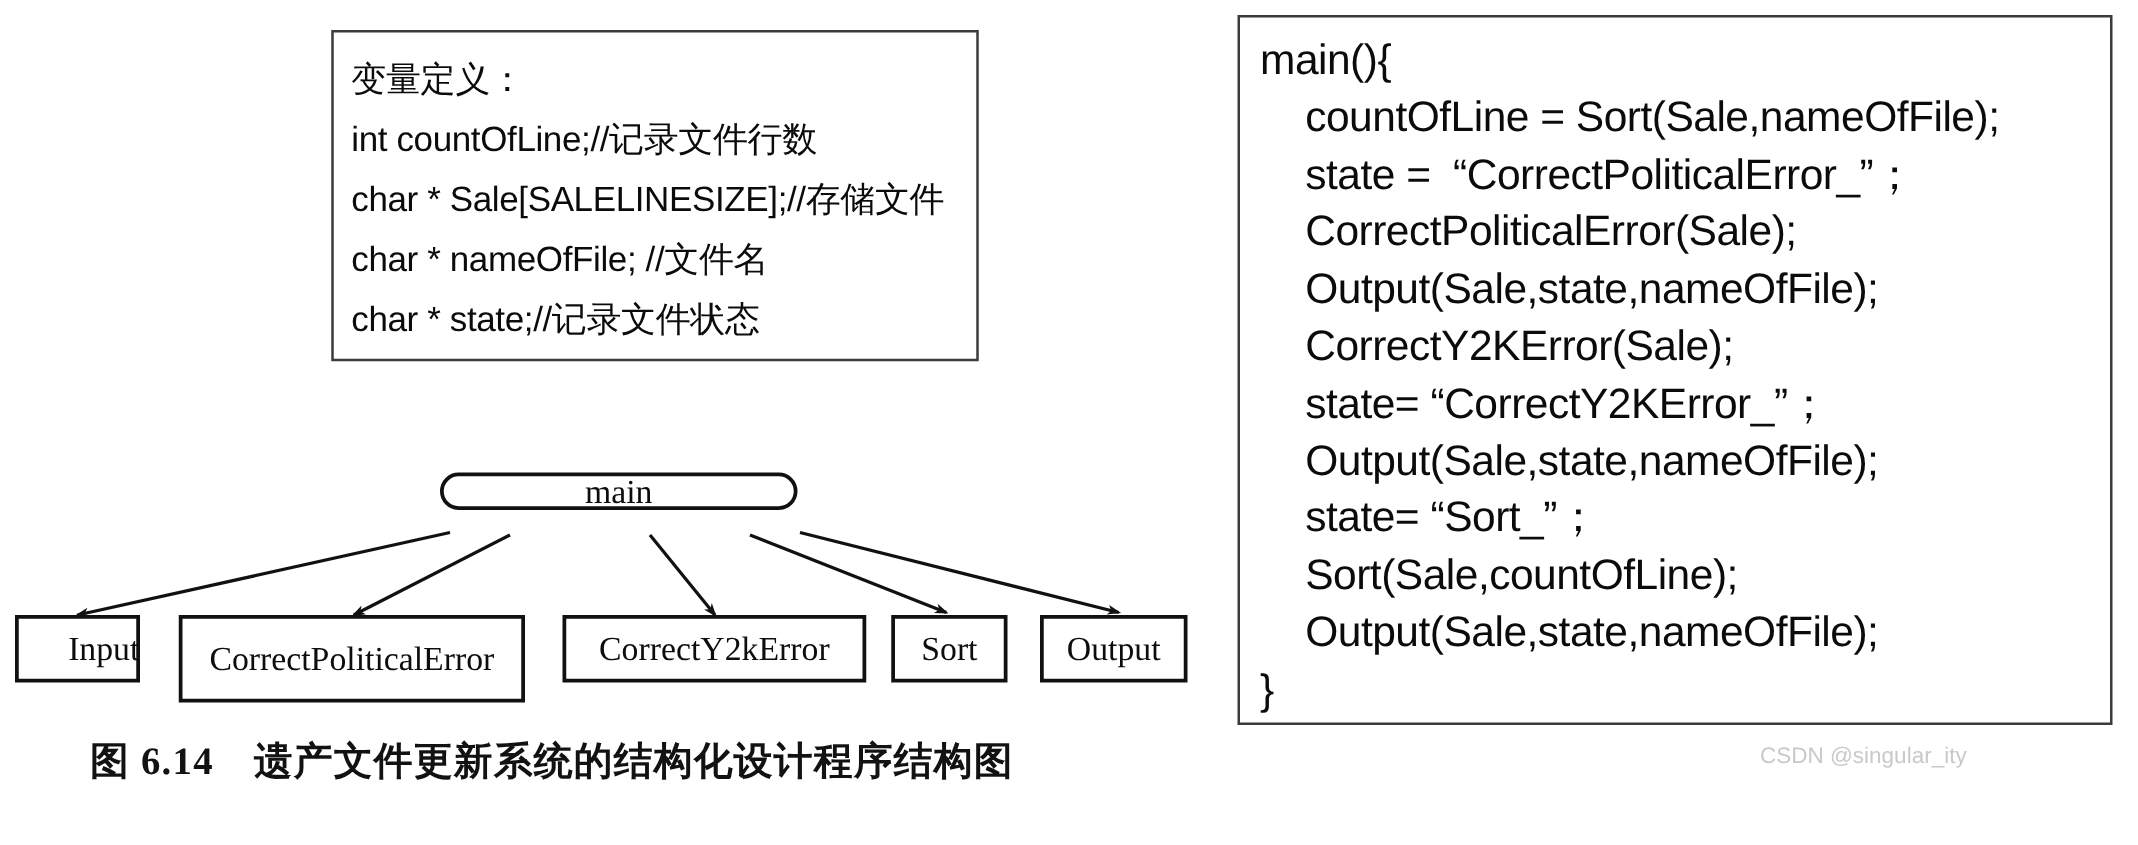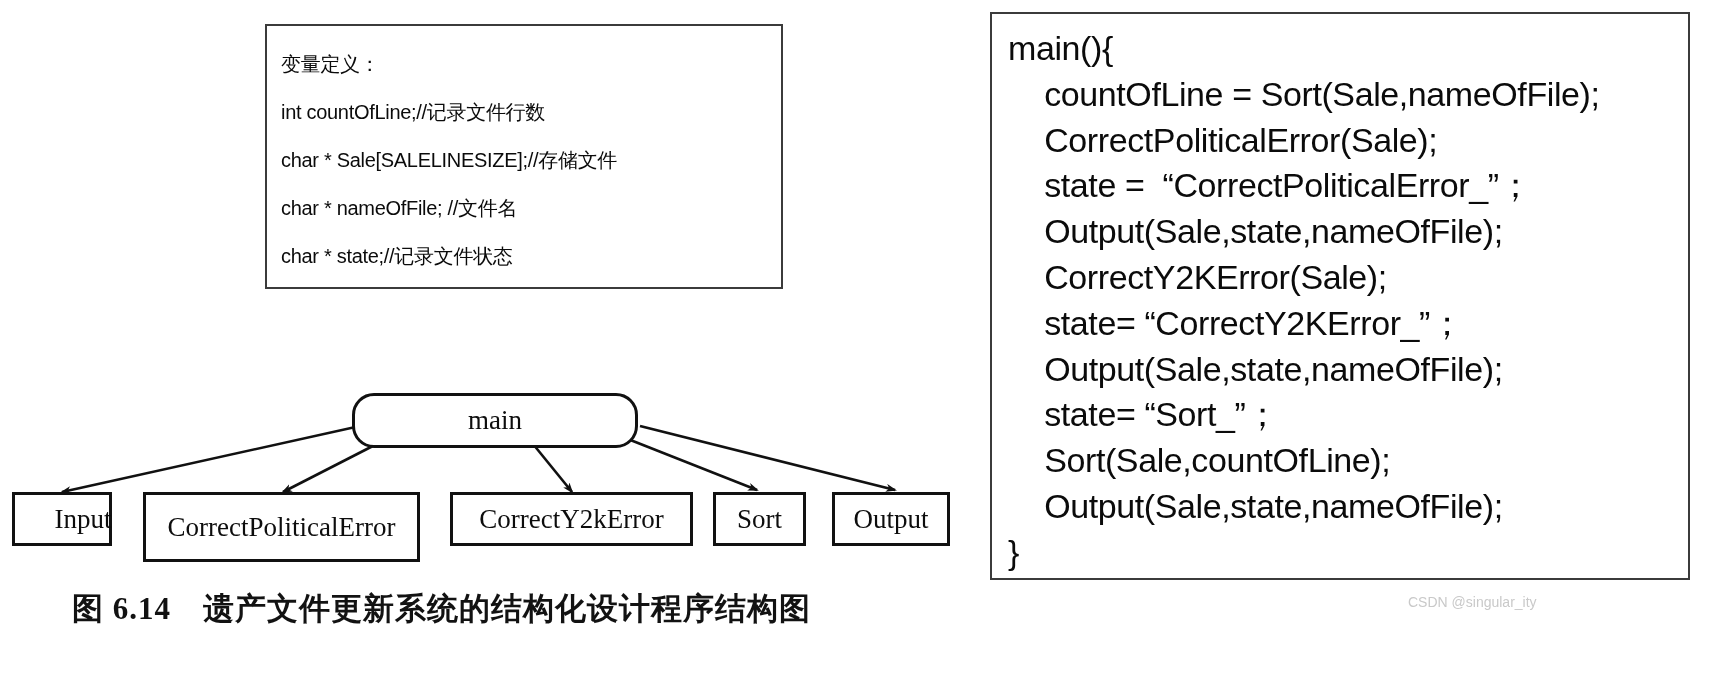--- a/index.html
+++ b/index.html
@@ -28,21 +28,21 @@
     background: #ffffff;
   }
   #var-box .var-lines {
     position: absolute;
     left: 14px;
     top: 14px;
     right: 0;
   }
   #var-box .var-line {
     font-family: "Liberation Sans", sans-serif;
-    font-size: 20px;
+    font-size: 28px;
     line-height: 48px;
     color: #0b0b0b;
     white-space: nowrap;
     letter-spacing: -0.3px;
   }
 
   
   #code-box {
     position: absolute;
     left: 990px;
@@ -110,21 +110,21 @@
     white-space: nowrap;
     letter-spacing: 1px;
   }
 
   
   #watermark {
     position: absolute;
     left: 1408px;
     top: 594px;
     font-family: "Liberation Sans", sans-serif;
-    font-size: 14px;
+    font-size: 18px;
     color: #c9c9c9;
     white-space: nowrap;
   }
 </style>
 </head>
 <body>
 
 <div id="page">
 
   <div id="var-box">
@@ -134,22 +134,22 @@
       <div class="var-line">char * Sale[SALELINESIZE];//存储文件</div>
       <div class="var-line">char * nameOfFile; //文件名</div>
       <div class="var-line">char * state;//记录文件状态</div>
     </div>
   </div>
 
   <div id="code-box">
     <div class="code-lines">
       <div class="code-line">main(){</div>
       <div class="code-line">    countOfLine = Sort(Sale,nameOfFile);</div>
+      <div class="code-line">    state =  “CorrectPoliticalError_”；</div>
       <div class="code-line">    CorrectPoliticalError(Sale);</div>
-      <div class="code-line">    state =  “CorrectPoliticalError_”；</div>
       <div class="code-line">    Output(Sale,state,nameOfFile);</div>
       <div class="code-line">    CorrectY2KError(Sale);</div>
       <div class="code-line">    state= “CorrectY2KError_”；</div>
       <div class="code-line">    Output(Sale,state,nameOfFile);</div>
       <div class="code-line">    state= “Sort_”；</div>
       <div class="code-line">    Sort(Sale,countOfLine);</div>
       <div class="code-line">    Output(Sale,state,nameOfFile);</div>
       <div class="code-line">}</div>
     </div>
   </div>
@@ -165,21 +165,21 @@
 
       <g stroke="#111111" stroke-width="2.6" fill="none" marker-end="url(#arrow)">
         <line x1="360" y1="56" x2="62" y2="122"></line>
         <line x1="408" y1="58" x2="283" y2="122"></line>
         <line x1="520" y1="58" x2="572" y2="122"></line>
         <line x1="600" y1="58" x2="757" y2="120"></line>
         <line x1="640" y1="56" x2="895" y2="120"></line>
       </g>
     </svg>
 
-    <div class="node-box" style="left:352px; top:23px; width:286px; height:55px;border-radius:22px;">
+    <div class="node-box" style="left:352px; top:8px; width:286px; height:30px;border-radius:22px;">
       <span class="node-label">main</span>
     </div>
 
     <div class="node-box" style="left:12px; top:122px; width:100px; height:54px;padding-left:42px;">
       <span class="node-label">Input</span>
     </div>
 
     <div class="node-box" style="left:143px; top:122px; width:277px; height:70px;">
       <span class="node-label">CorrectPoliticalError</span>
     </div>

